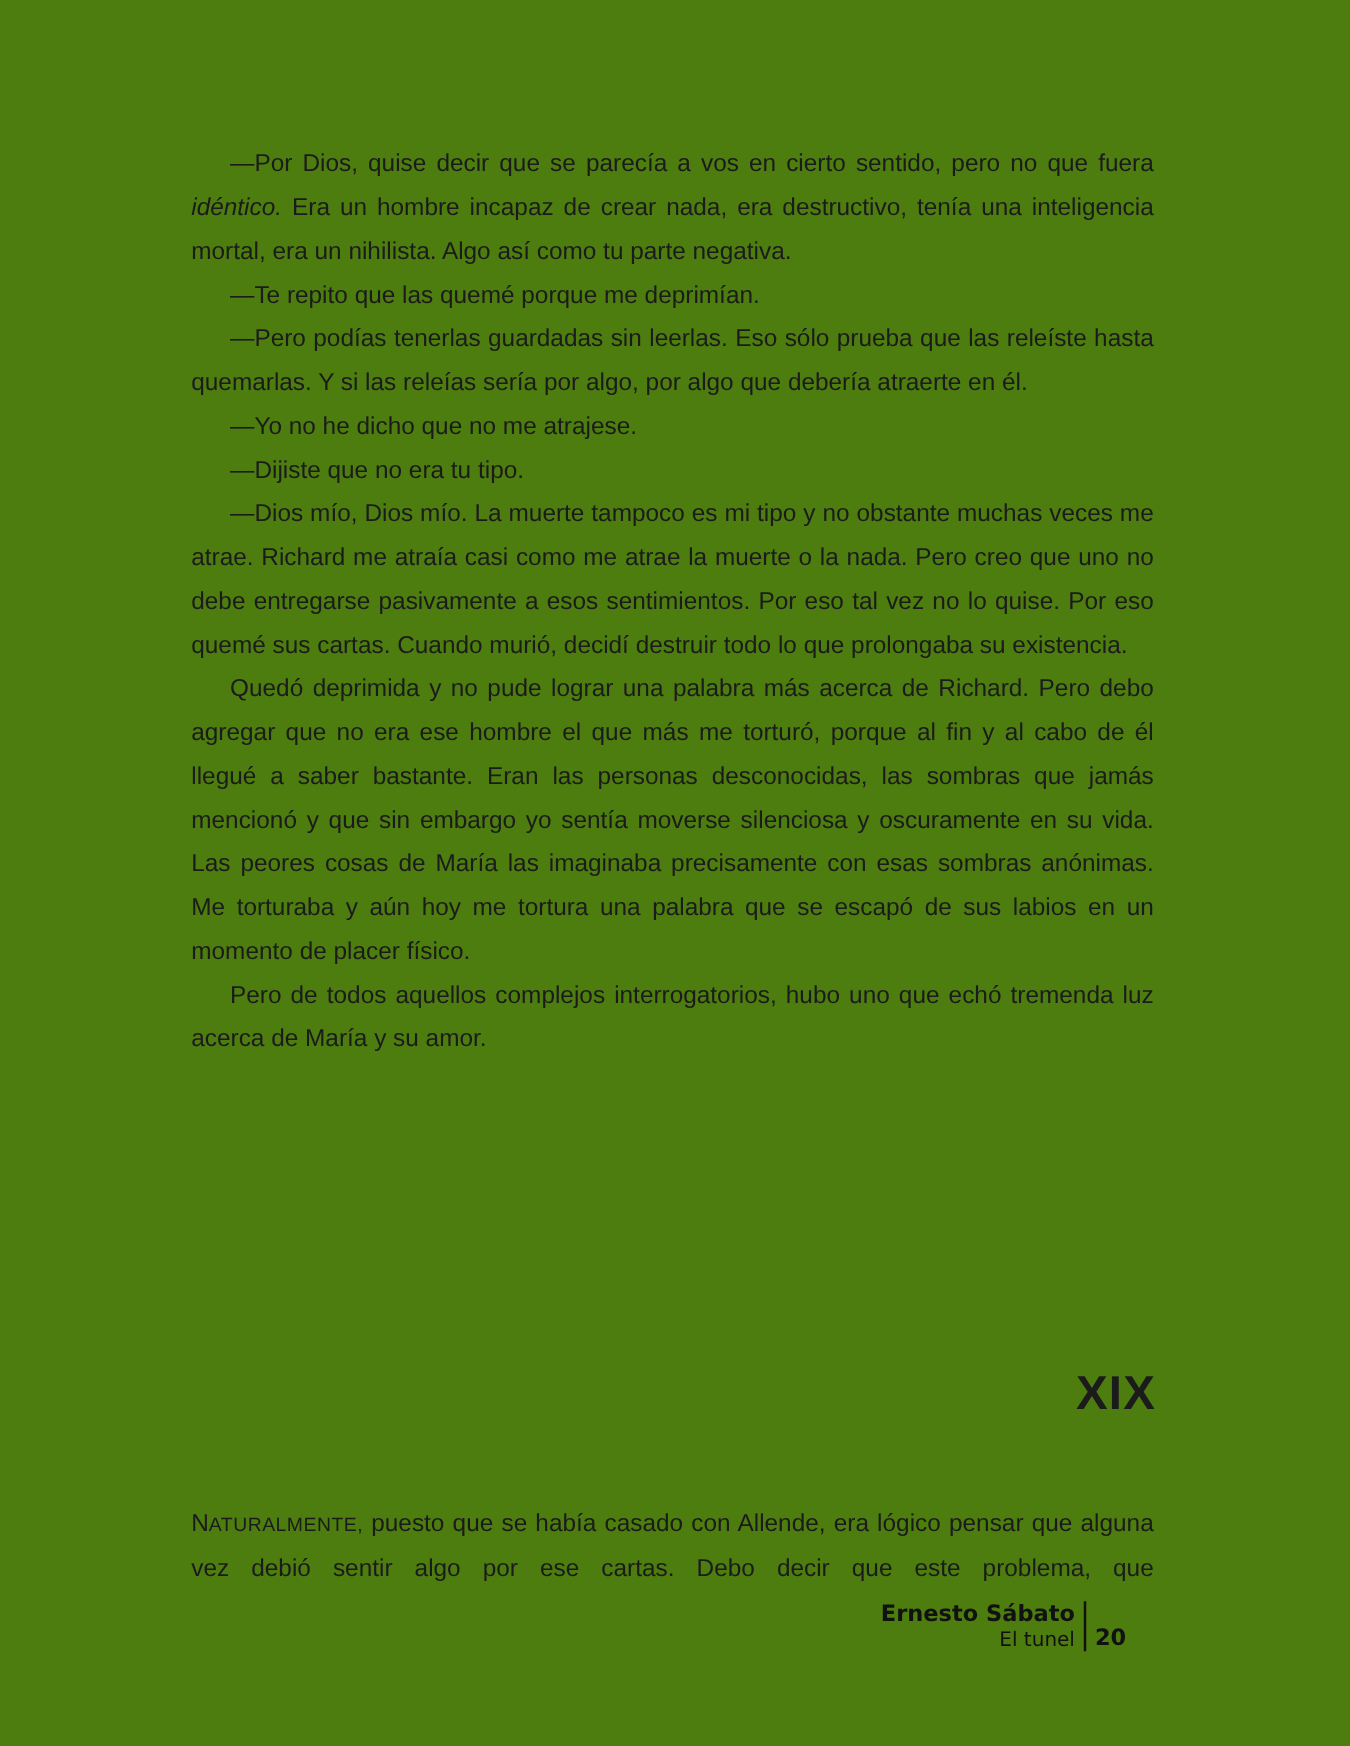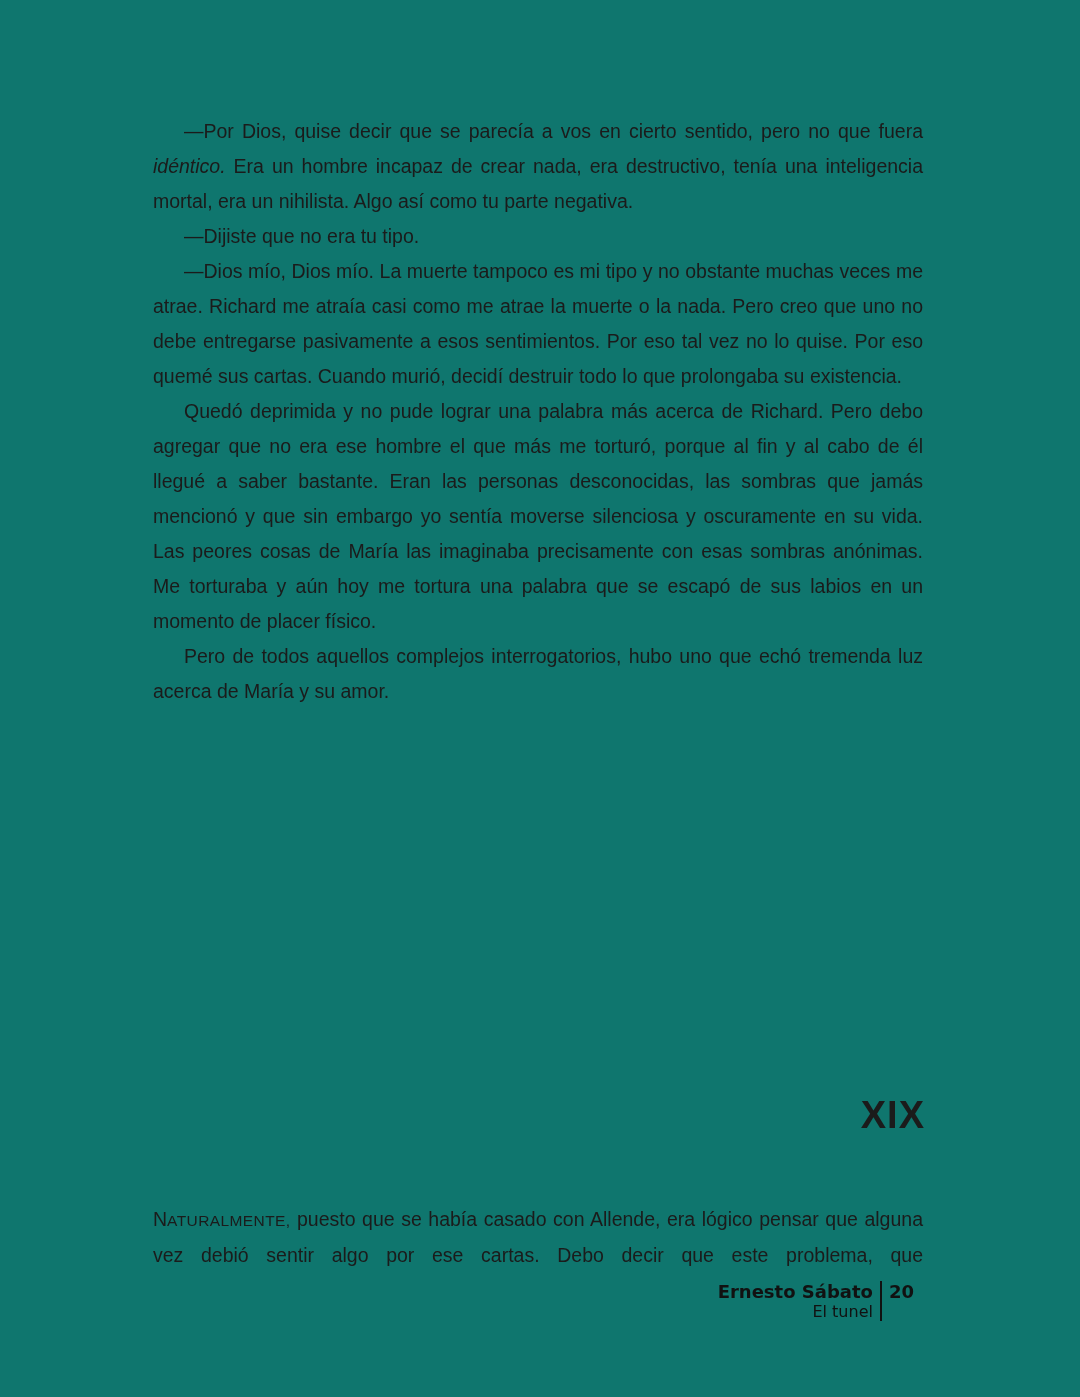--- a/index.html
+++ b/index.html
@@ -4,21 +4,21 @@
 <style>
   html, body {
     margin: 0;
     padding: 0;
     background: #ffffff;
   }
   .page {
     position: relative;
     width: 1080px;
     height: 1397px;
-    background: #0f766e;
+    background: #4d7c0f;
     color: #1b1b1b;
     font-family: "Liberation Sans", sans-serif;
     overflow: hidden;
   }
   .body-text {
     position: absolute;
     left: 153px;
     top: 114px;
     width: 770px;
     font-size: 19.5px;
@@ -58,23 +58,23 @@
   .lead-initial {
     font-size: 19.5px;
   }
   .lead-rest {
     font-size: 15.5px;
     letter-spacing: 0.4px;
   }
   .page-footer {
     position: absolute;
     top: 1281px;
-    right: 166px;
+    right: 179px;
     display: flex;
-    align-items: flex-start;
+    align-items: flex-end;
     font-family: "DejaVu Sans", sans-serif;
     color: #111111;
   }
   .footer-left {
     text-align: right;
   }
   .footer-author {
     font-weight: bold;
     font-size: 18px;
     line-height: 21px;
@@ -98,20 +98,23 @@
     line-height: 21px;
   }
 </style>
 </head>
 <body>
 
 <div class="page">
 
   <main class="body-text">
     <p class="para"><span>—Por Dios, quise decir que se parecía a vos en cierto sentido, pero no que fuera </span><em>idéntico.</em><span> Era un hombre incapaz de crear nada, era destructivo, tenía una inteligencia mortal, era un nihilista. Algo así como tu parte negativa.</span></p>
+    <p class="para">—Te repito que las quemé porque me deprimían.</p>
+    <p class="para">—Pero podías tenerlas guardadas sin leerlas. Eso sólo prueba que las releíste hasta quemarlas. Y si las releías sería por algo, por algo que debería atraerte en él.</p>
+    <p class="para">—Yo no he dicho que no me atrajese.</p>
     <p class="para">—Dijiste que no era tu tipo.</p>
     <p class="para">—Dios mío, Dios mío. La muerte tampoco es mi tipo y no obstante muchas veces me atrae. Richard me atraía casi como me atrae la muerte o la nada. Pero creo que uno no debe entregarse pasivamente a esos sentimientos. Por eso tal vez no lo quise. Por eso quemé sus cartas. Cuando murió, decidí destruir todo lo que prolongaba su existencia.</p>
     <p class="para">Quedó deprimida y no pude lograr una palabra más acerca de Richard. Pero debo agregar que no era ese hombre el que más me torturó, porque al fin y al cabo de él llegué a saber bastante. Eran las personas desconocidas, las sombras que jamás mencionó y que sin embargo yo sentía moverse silenciosa y oscuramente en su vida. Las peores cosas de María las imaginaba precisamente con esas sombras anónimas. Me torturaba y aún hoy me tortura una palabra que se escapó de sus labios en un momento de placer físico.</p>
     <p class="para">Pero de todos aquellos complejos interrogatorios, hubo uno que echó tremenda luz acerca de María y su amor.</p>
   </main>
 
   <h2 class="chapter-heading">XIX</h2>
 
   <p class="chapter-open"><span class="lead-initial">N</span><span class="lead-rest">ATURALMENTE,</span><span> puesto que se había casado con Allende, era lógico pensar que alguna vez debió sentir algo por ese cartas. Debo decir que este problema, que</span></p>
 

